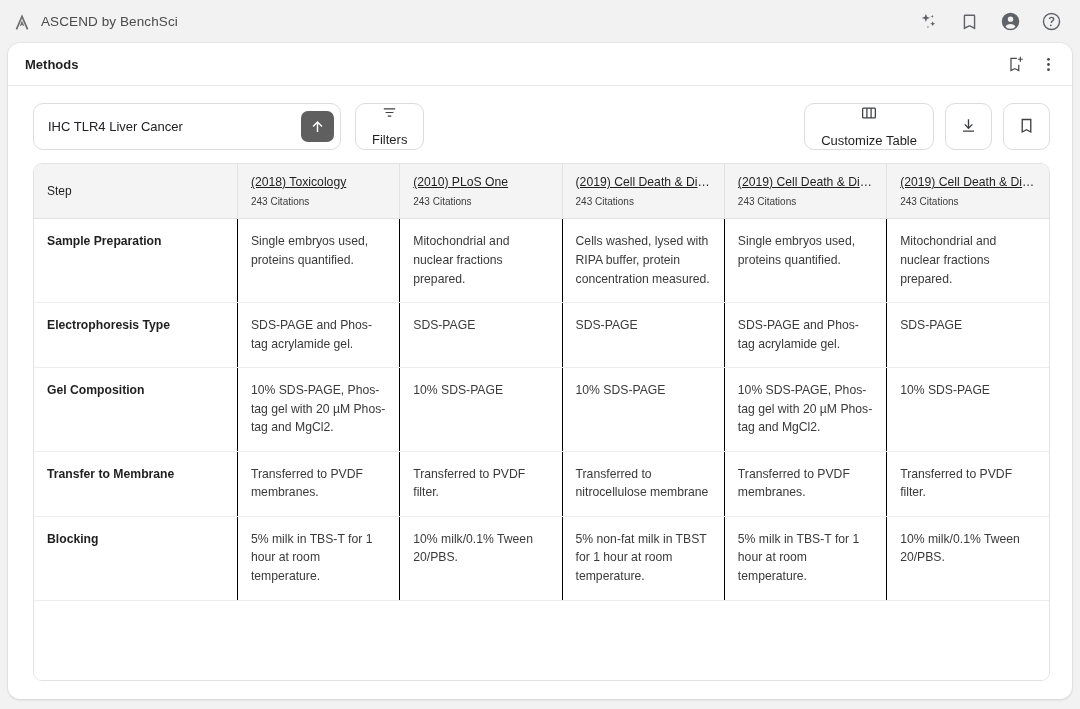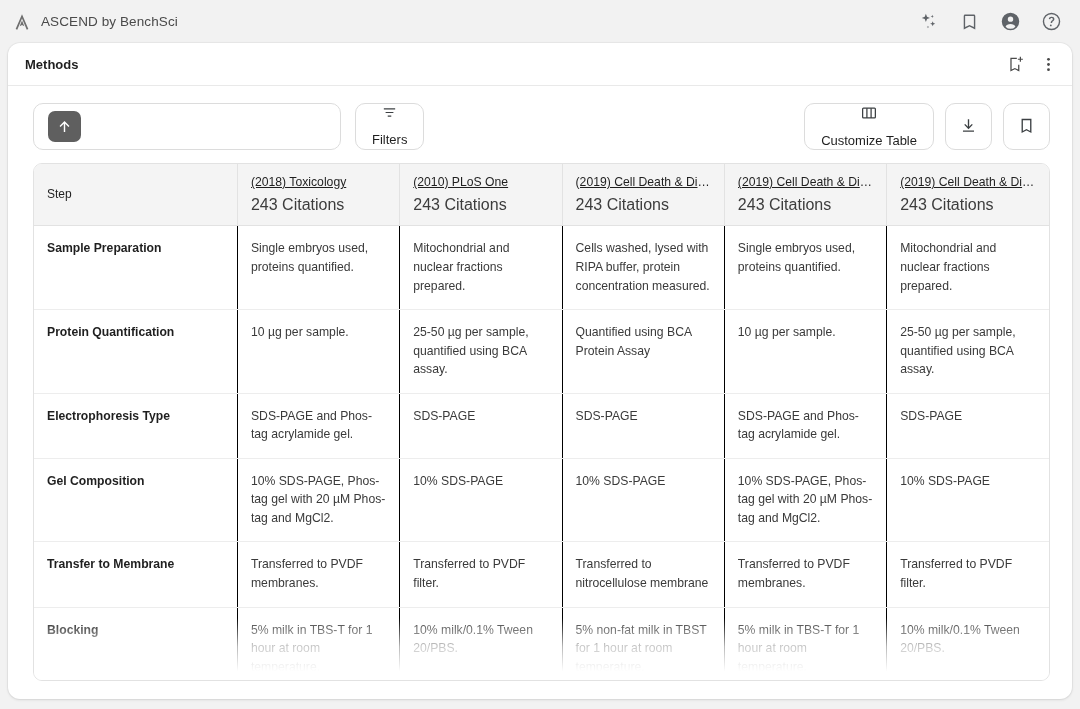--- a/index.html
+++ b/index.html
@@ -116,21 +116,21 @@
     border-right: 1px solid #e2e2e2;
     border-bottom: 1px solid #e2e2e2;
     font-weight: normal;
   }
   thead th:last-child { border-right: none; }
   .th-step { font-size: 12px; color: #1f1f1f; }
   .th-title {
     font-size: 12.2px; color: #1f1f1f; line-height: 1.35;
     white-space: nowrap; overflow: hidden; text-overflow: ellipsis; text-decoration: underline;
   }
-  .th-cit { font-size: 16px; color: #3c3c3c; margin-top: 6px; }
+  .th-cit { font-size: 10px; color: #3c3c3c; margin-top: 6px; }
 
   tbody td {
     vertical-align: top;
     padding: 13px 13px 14px 13px;
     border-right: 1px solid #000000;
     border-bottom: 1px solid #ededed;
     font-size: 12.2px; line-height: 1.52; color: #3a3a3a;
   }
   tbody td:last-child { border-right: none; }
   tbody tr:last-child td { border-bottom: 1px solid #ededed; }
@@ -205,20 +205,21 @@
               <circle cx="12" cy="5.4" r="1.75"></circle>
               <circle cx="12" cy="12" r="1.75"></circle>
               <circle cx="12" cy="18.6" r="1.75"></circle>
             </svg>
         </span>
       </div>
     </div>
 
     <div class="toolbar">
       <div class="search-box">
+        <input class="search-input" type="text" value="IHC TLR4 Liver Cancer" style="">
         <button class="submit-btn">
           <svg viewBox="0 0 24 24">
               <path d="M12 4.4 19 11.4l-1.4 1.4-4.6-4.6V19.6h-2V8.2l-4.6 4.6L5 11.4z"></path>
             </svg>
         </button>
       </div>
 
       <button class="btn">
         <span>
           <svg viewBox="0 0 24 24" width="17" height="17">
@@ -300,28 +301,20 @@
         <tbody>
           <tr>
             <td class="td-step">Sample Preparation</td>
             <td>Single embryos used, proteins quantified.</td>
             <td>Mitochondrial and nuclear fractions prepared.</td>
             <td>Cells washed, lysed with RIPA buffer, protein concentration measured.</td>
             <td>Single embryos used, proteins quantified.</td>
             <td>Mitochondrial and nuclear fractions prepared.</td>
           </tr>
           <tr>
-            <td class="td-step">Protein Quantification</td>
-            <td>10 µg per sample.</td>
-            <td>25-50 µg per sample, quantified using BCA assay.</td>
-            <td>Quantified using BCA Protein Assay</td>
-            <td>10 µg per sample.</td>
-            <td>25-50 µg per sample, quantified using BCA assay.</td>
-          </tr>
-          <tr>
             <td class="td-step">Electrophoresis Type</td>
             <td>SDS-PAGE and Phos-tag acrylamide gel.</td>
             <td>SDS-PAGE</td>
             <td>SDS-PAGE</td>
             <td>SDS-PAGE and Phos-tag acrylamide gel.</td>
             <td>SDS-PAGE</td>
           </tr>
           <tr>
             <td class="td-step">Gel Composition</td>
             <td>10% SDS-PAGE, Phos-tag gel with 20 µM Phos-tag and MgCl2.</td>

